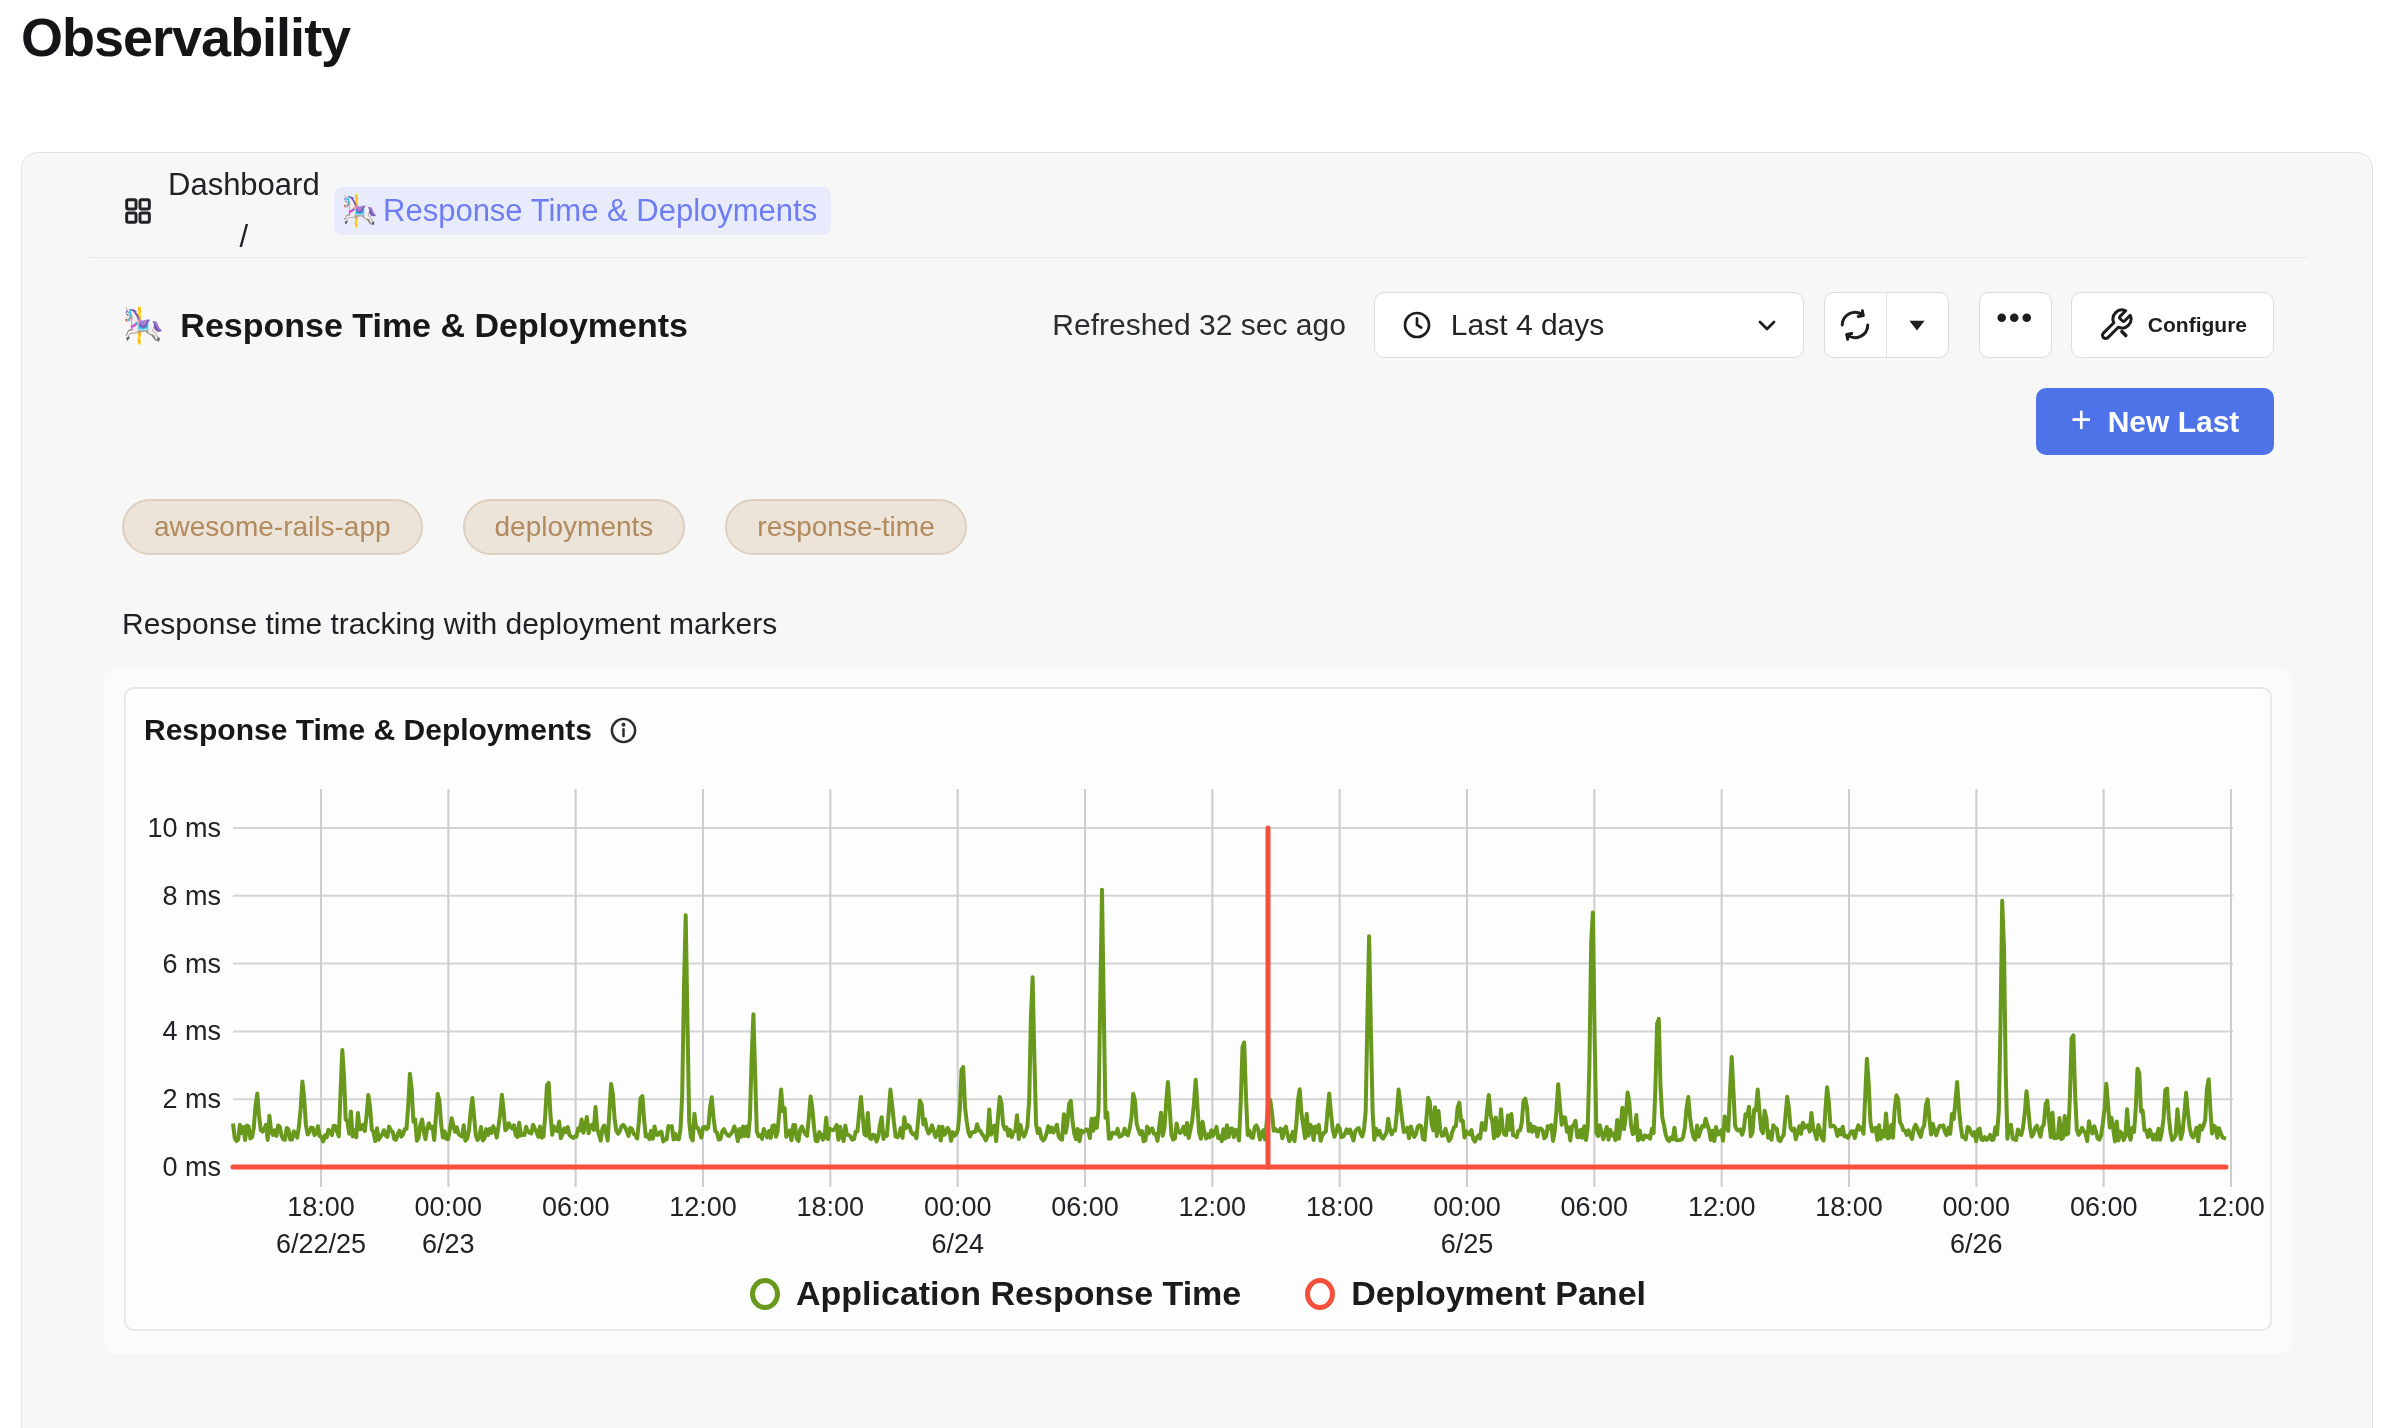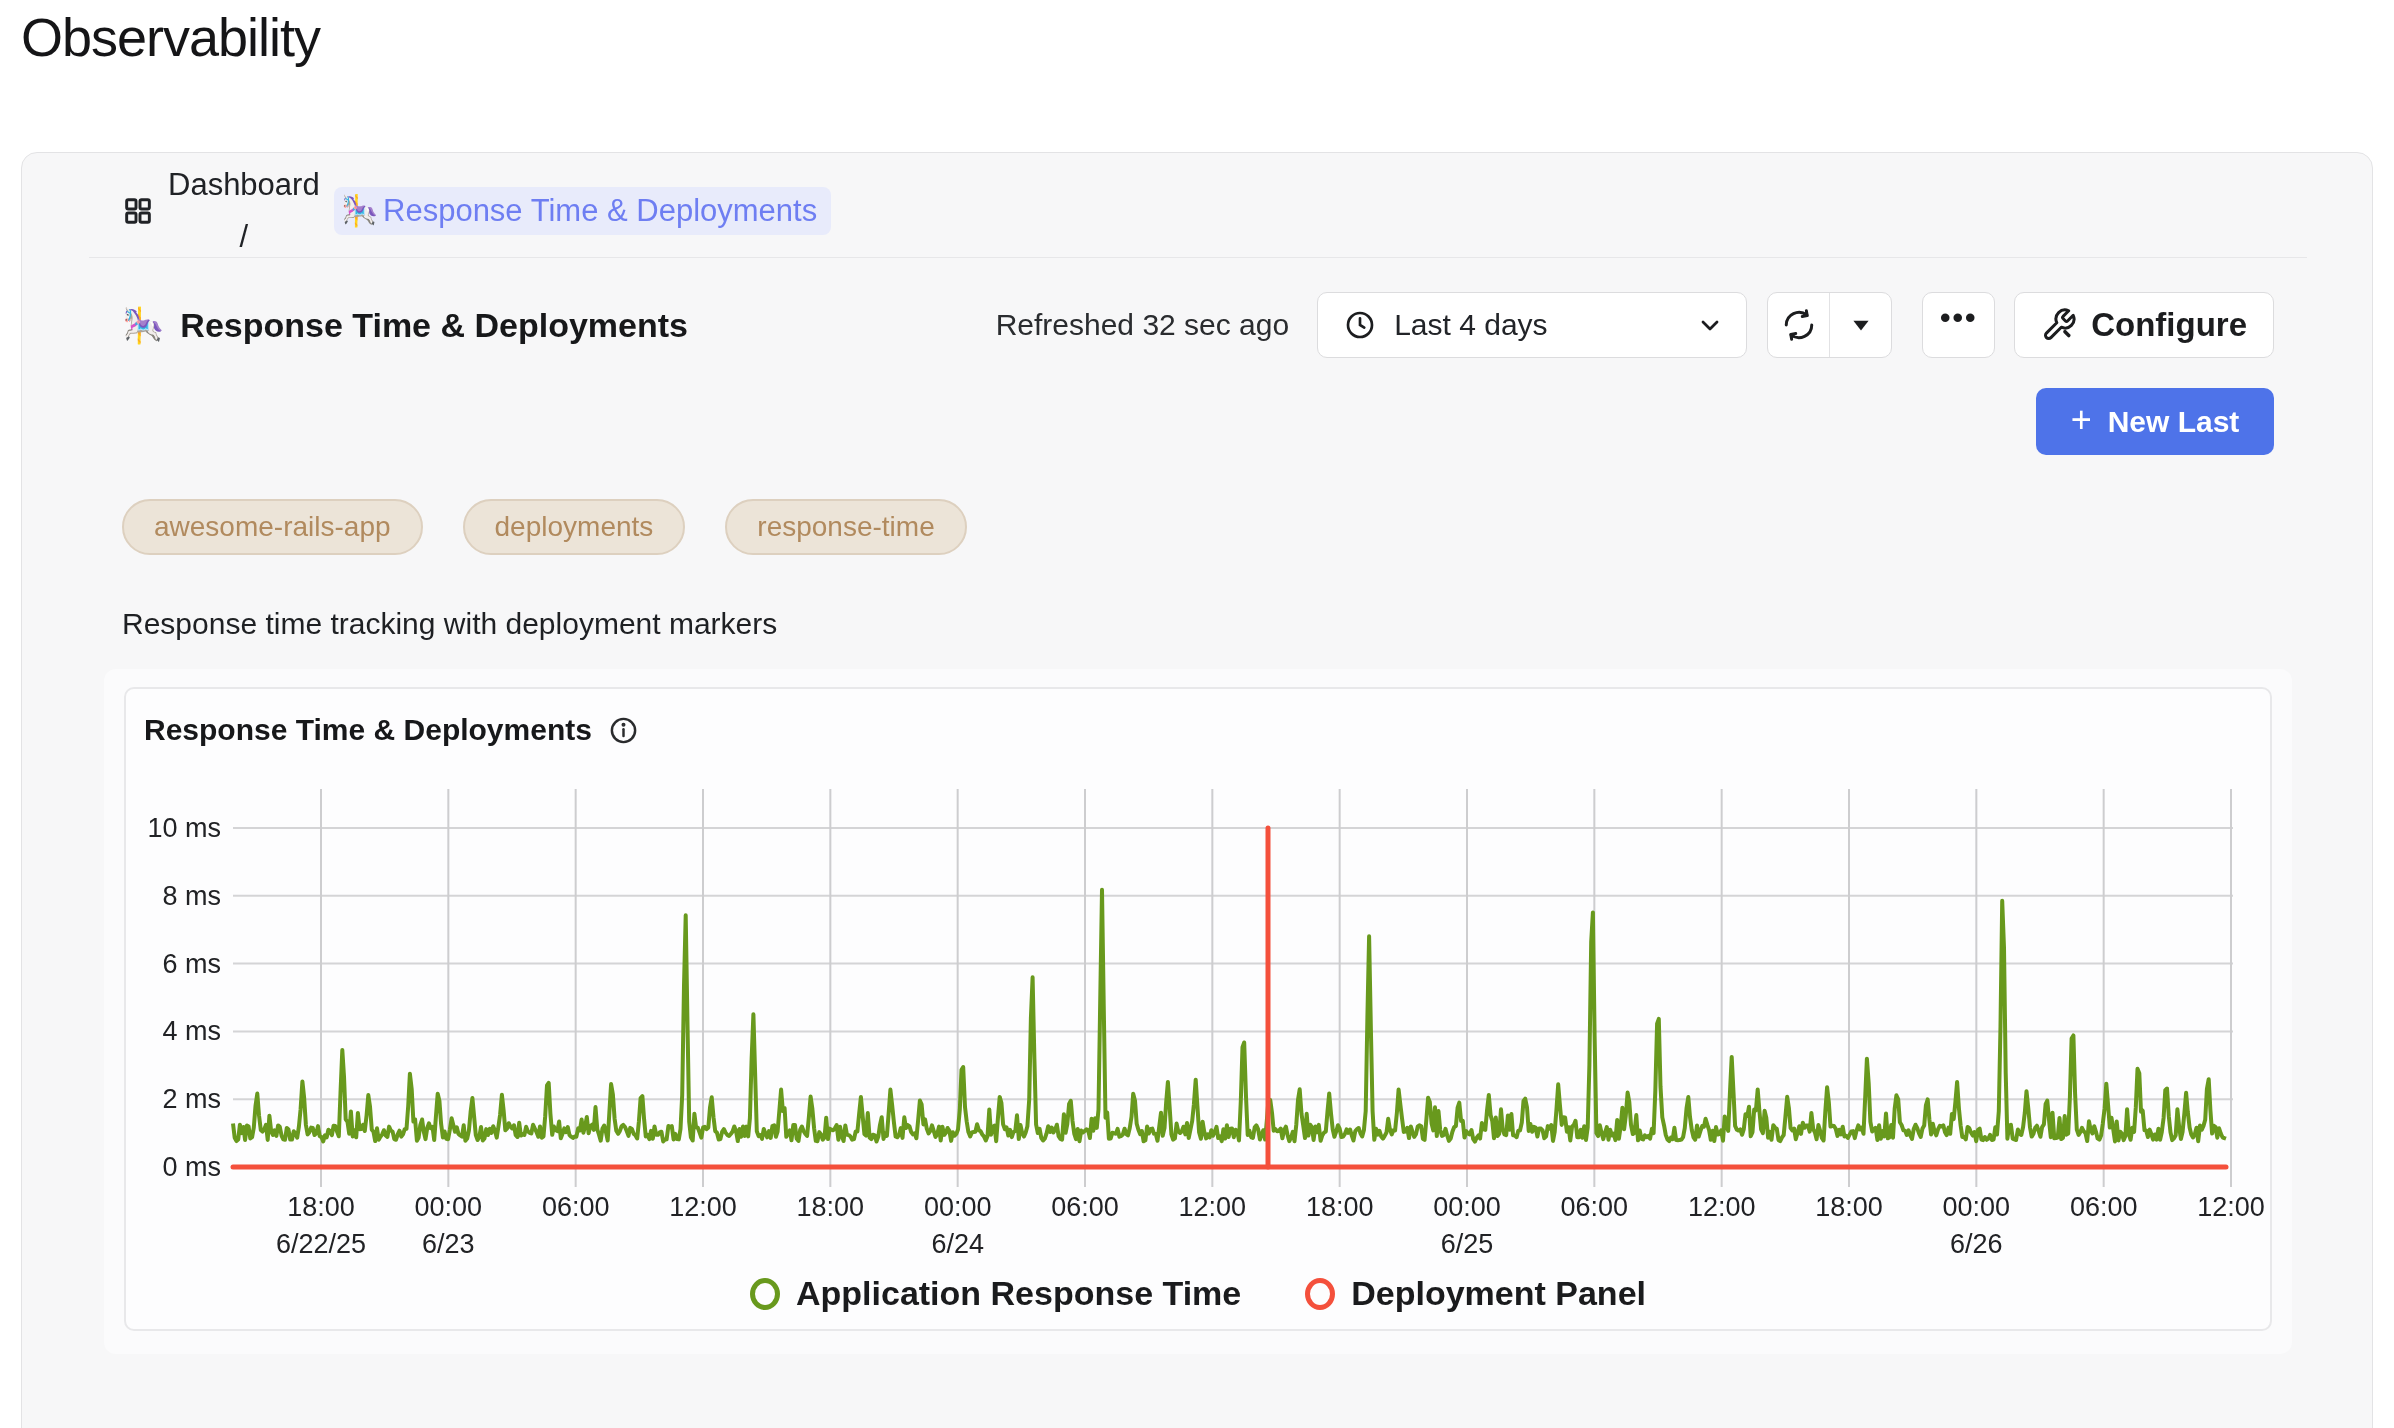--- a/index.html
+++ b/index.html
@@ -3,21 +3,21 @@
 <meta charset="utf-8">
 <style>
   html,body{margin:0;padding:0;}
   body{
     width:2394px;height:1428px;overflow:hidden;background:#ffffff;
     font-family:"Liberation Sans","DejaVu Sans",sans-serif;color:#1b1d1f;
     position:relative;
   }
   .page-title{
     position:absolute;left:21px;top:6px;margin:0;
-    font-size:54px;font-weight:400;letter-spacing:-1px;color:#151517;
+    font-size:54px;font-weight:700;letter-spacing:-1px;color:#151517;
   }
   .card{
     position:absolute;left:21px;top:152px;width:2352px;height:1400px;
     background:#f7f7f8;border:1px solid #e3e3e5;border-radius:16px;
     box-sizing:border-box;padding:0 98px 0 100px;
   }
   
   .breadcrumb-row{display:flex;align-items:center;margin-top:36px;height:44px;gap:14px;}
   .crumb-root{display:flex;align-items:center;gap:16px;font-size:31px;color:#202226;cursor:pointer;flex-direction:column;}
   .crumb-sep{font-size:31px;color:#202226;}
@@ -32,21 +32,21 @@
   .panel-heading{display:flex;align-items:center;gap:16px;font-size:34px;font-weight:700;color:#17181a;}
   .header-spacer{flex:1;}
   .refreshed{font-size:30px;color:#2a2c2f;margin-right:28px;white-space:nowrap;}
   .ctl{background:#ffffff;border:1px solid #dcdcde;border-radius:10px;height:66px;box-sizing:border-box;display:flex;align-items:center;cursor:pointer;}
   .select-box{width:430px;padding:0 22px 0 26px;gap:18px;margin-right:20px;}
   .select-box .sel-value{font-size:30px;color:#222428;flex:1;}
   .split-box{margin-right:30px;padding:0;}
   .split-seg{width:61px;height:100%;display:flex;align-items:center;justify-content:center;}
   .split-div{width:1px;height:100%;background:#e2e2e4;}
   .more-btn{width:73px;justify-content:center;font-size:30px;letter-spacing:2px;font-weight:700;color:#1c1d1f;margin-right:19px;padding-bottom:14px;}
-  .configure-btn{padding:7px 26px;gap:14px;font-size:33px;font-weight:600;color:#1c1d1f;}
+  .configure-btn{padding:7px 26px;gap:14px;font-size:21px;font-weight:600;color:#1c1d1f;}
   
   .new-panel-row{display:flex;justify-content:flex-end;margin-top:30px;height:67px;}
   .new-panel-btn{
     background:#4e73e9;color:#ffffff;border:none;border-radius:10px;height:67px;width:238px;
     display:flex;align-items:center;justify-content:center;gap:16px;font-size:30px;font-weight:600;
     font-family:inherit;cursor:pointer;
   }
   .new-panel-plus{font-size:36px;font-weight:400;line-height:1;margin-top:-3px;}
   
   .tags-row{display:flex;gap:40px;margin-top:44px;}

